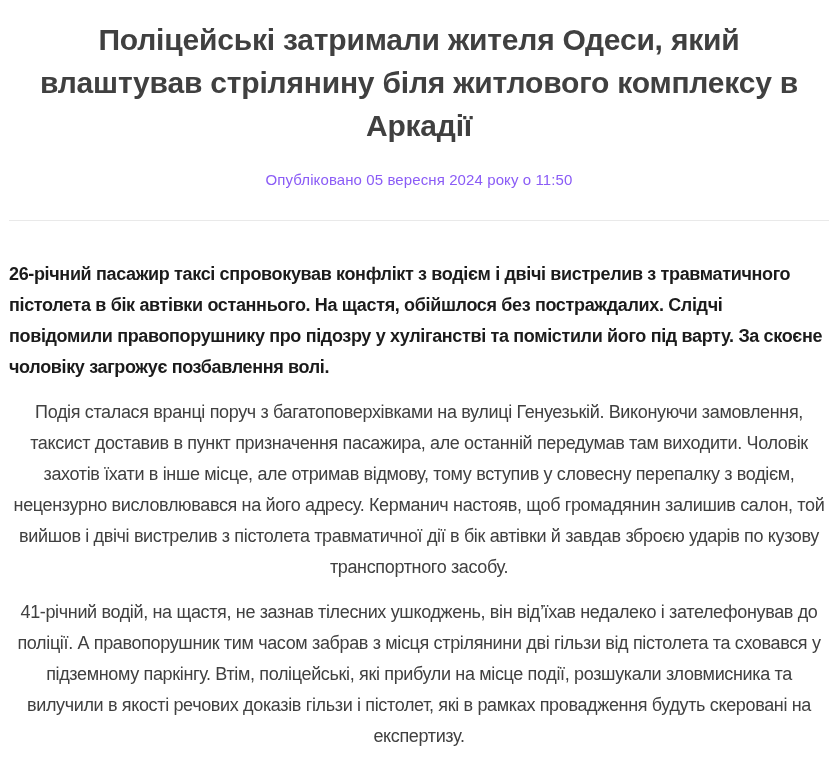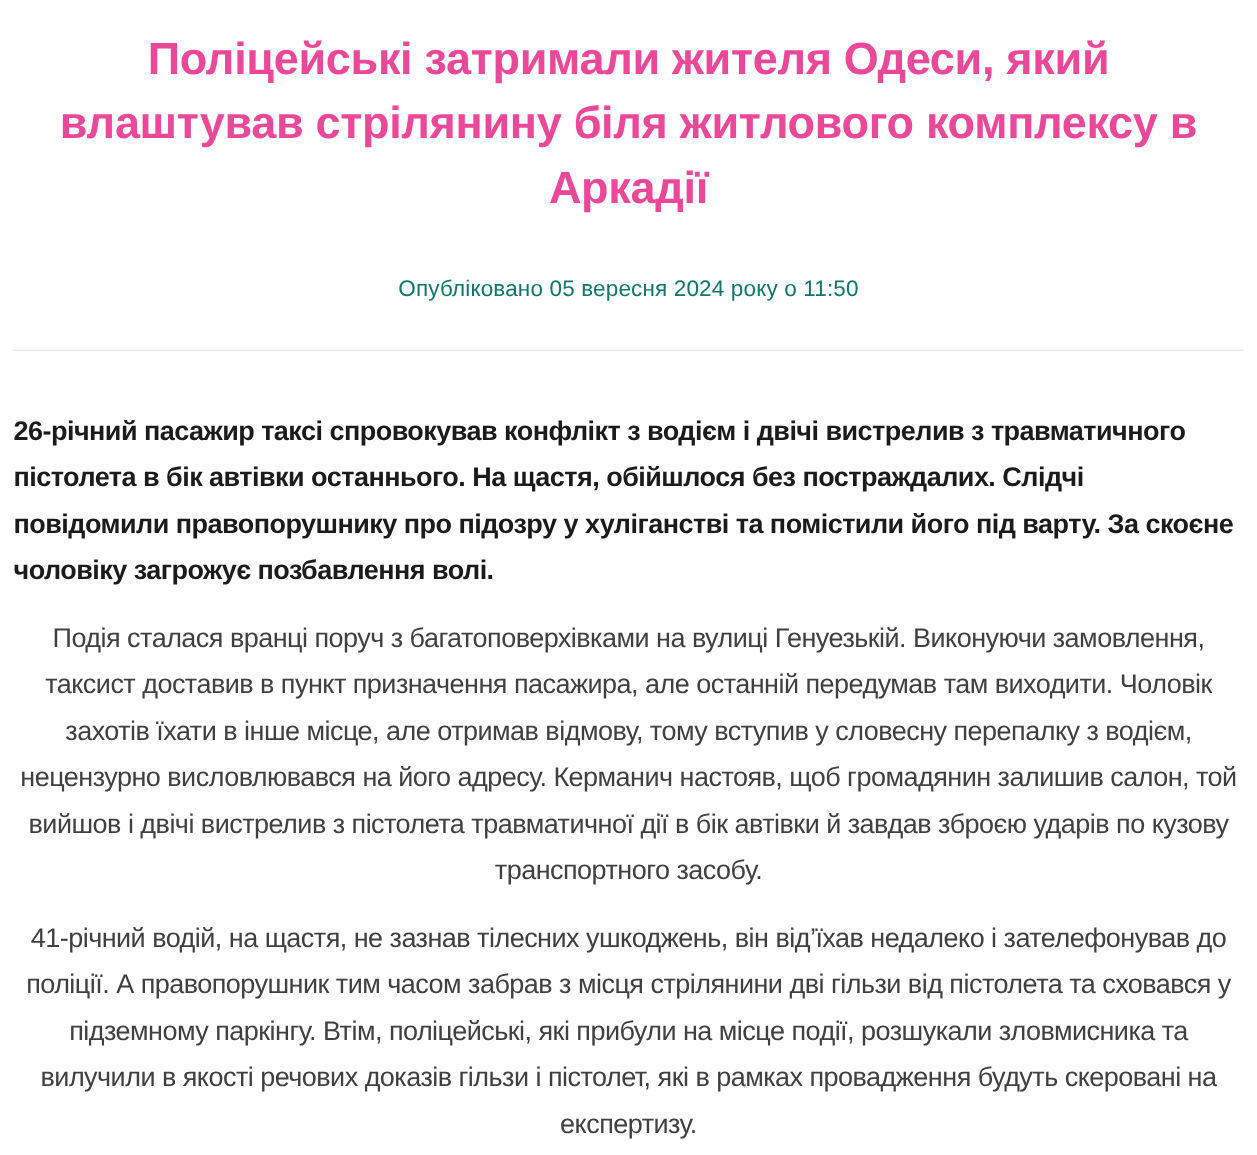--- a/index.html
+++ b/index.html
@@ -19,28 +19,28 @@
     padding: 0 9px;
     box-sizing: border-box;
   }
   .article-title {
     margin: 18px auto 0;
     max-width: 780px;
     text-align: center;
     font-size: 30px;
     line-height: 43px;
     font-weight: 700;
-    color: #ec4899;
+    color: #404040;
     letter-spacing: -0.2px;
   }
   .publish-date {
-    margin-top: 37px;
+    margin-top: 24px;
     text-align: center;
     font-size: 15px;
-    color: #0f766e;
+    color: #8b5cf6;
     letter-spacing: 0.1px;
   }
   .divider {
     border: none;
     border-top: 1px solid #e9e9e9;
     margin: 32px 0 0 0;
   }
   .lead-paragraph {
     margin: 38px 0 4px 0;
     font-size: 18px;

